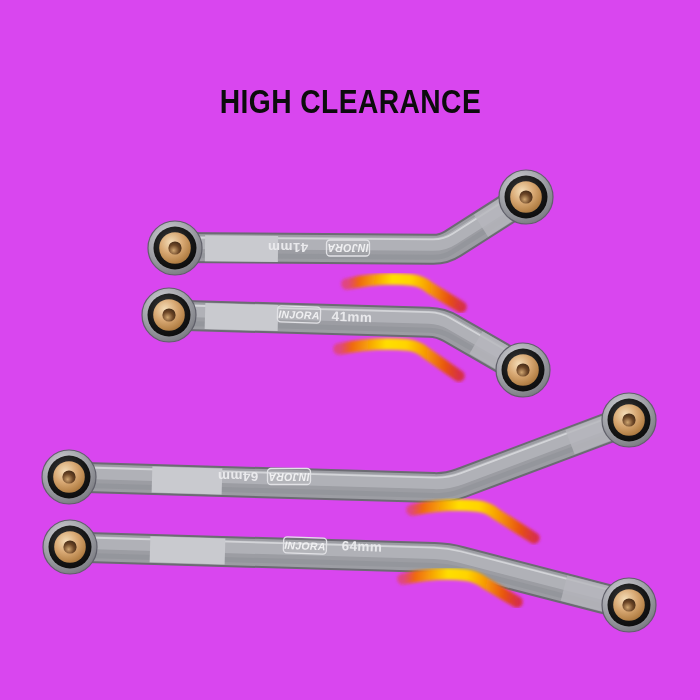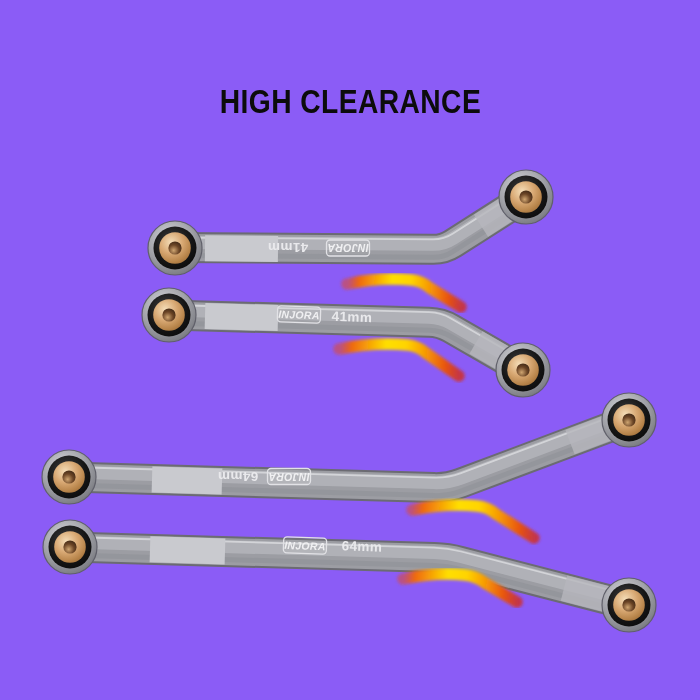--- a/index.html
+++ b/index.html
@@ -1,16 +1,16 @@
 <!DOCTYPE html>
 <html><head>
 <meta charset="utf-8">
 <style>
   html,body{margin:0;padding:0;background:#ffffff;}
-  .stage{position:relative;width:700px;height:700px;background:#8b5cf6;overflow:hidden;
+  .stage{position:relative;width:700px;height:700px;background:#d946ef;overflow:hidden;
          font-family:"Liberation Sans",sans-serif;}
   .title-wrap{position:absolute;top:84px;left:0;width:700px;text-align:center;}
   .title{display:inline-block;font-weight:800;font-size:34px;line-height:1;color:#0c0c0c;
          letter-spacing:.5px;transform:scaleX(.83);white-space:nowrap;}
   svg{position:absolute;left:0;top:0;}
   .s-out{stroke:#6b6b72;stroke-width:31;fill:none;stroke-linecap:round;stroke-linejoin:round;}
   .s-body{stroke:#9c9da3;stroke-width:27;fill:none;stroke-linecap:round;stroke-linejoin:round;}
   .s-shade{stroke:#8a8b91;stroke-width:5;fill:none;opacity:.40;stroke-linecap:round;stroke-linejoin:round;}
   .s-hi{stroke:#b4b5bb;stroke-width:13;fill:none;opacity:.85;stroke-linecap:round;stroke-linejoin:round;}
   .s-edge{stroke:#d7d8dc;stroke-width:1.8;fill:none;opacity:.9;stroke-linecap:round;stroke-linejoin:round;}

